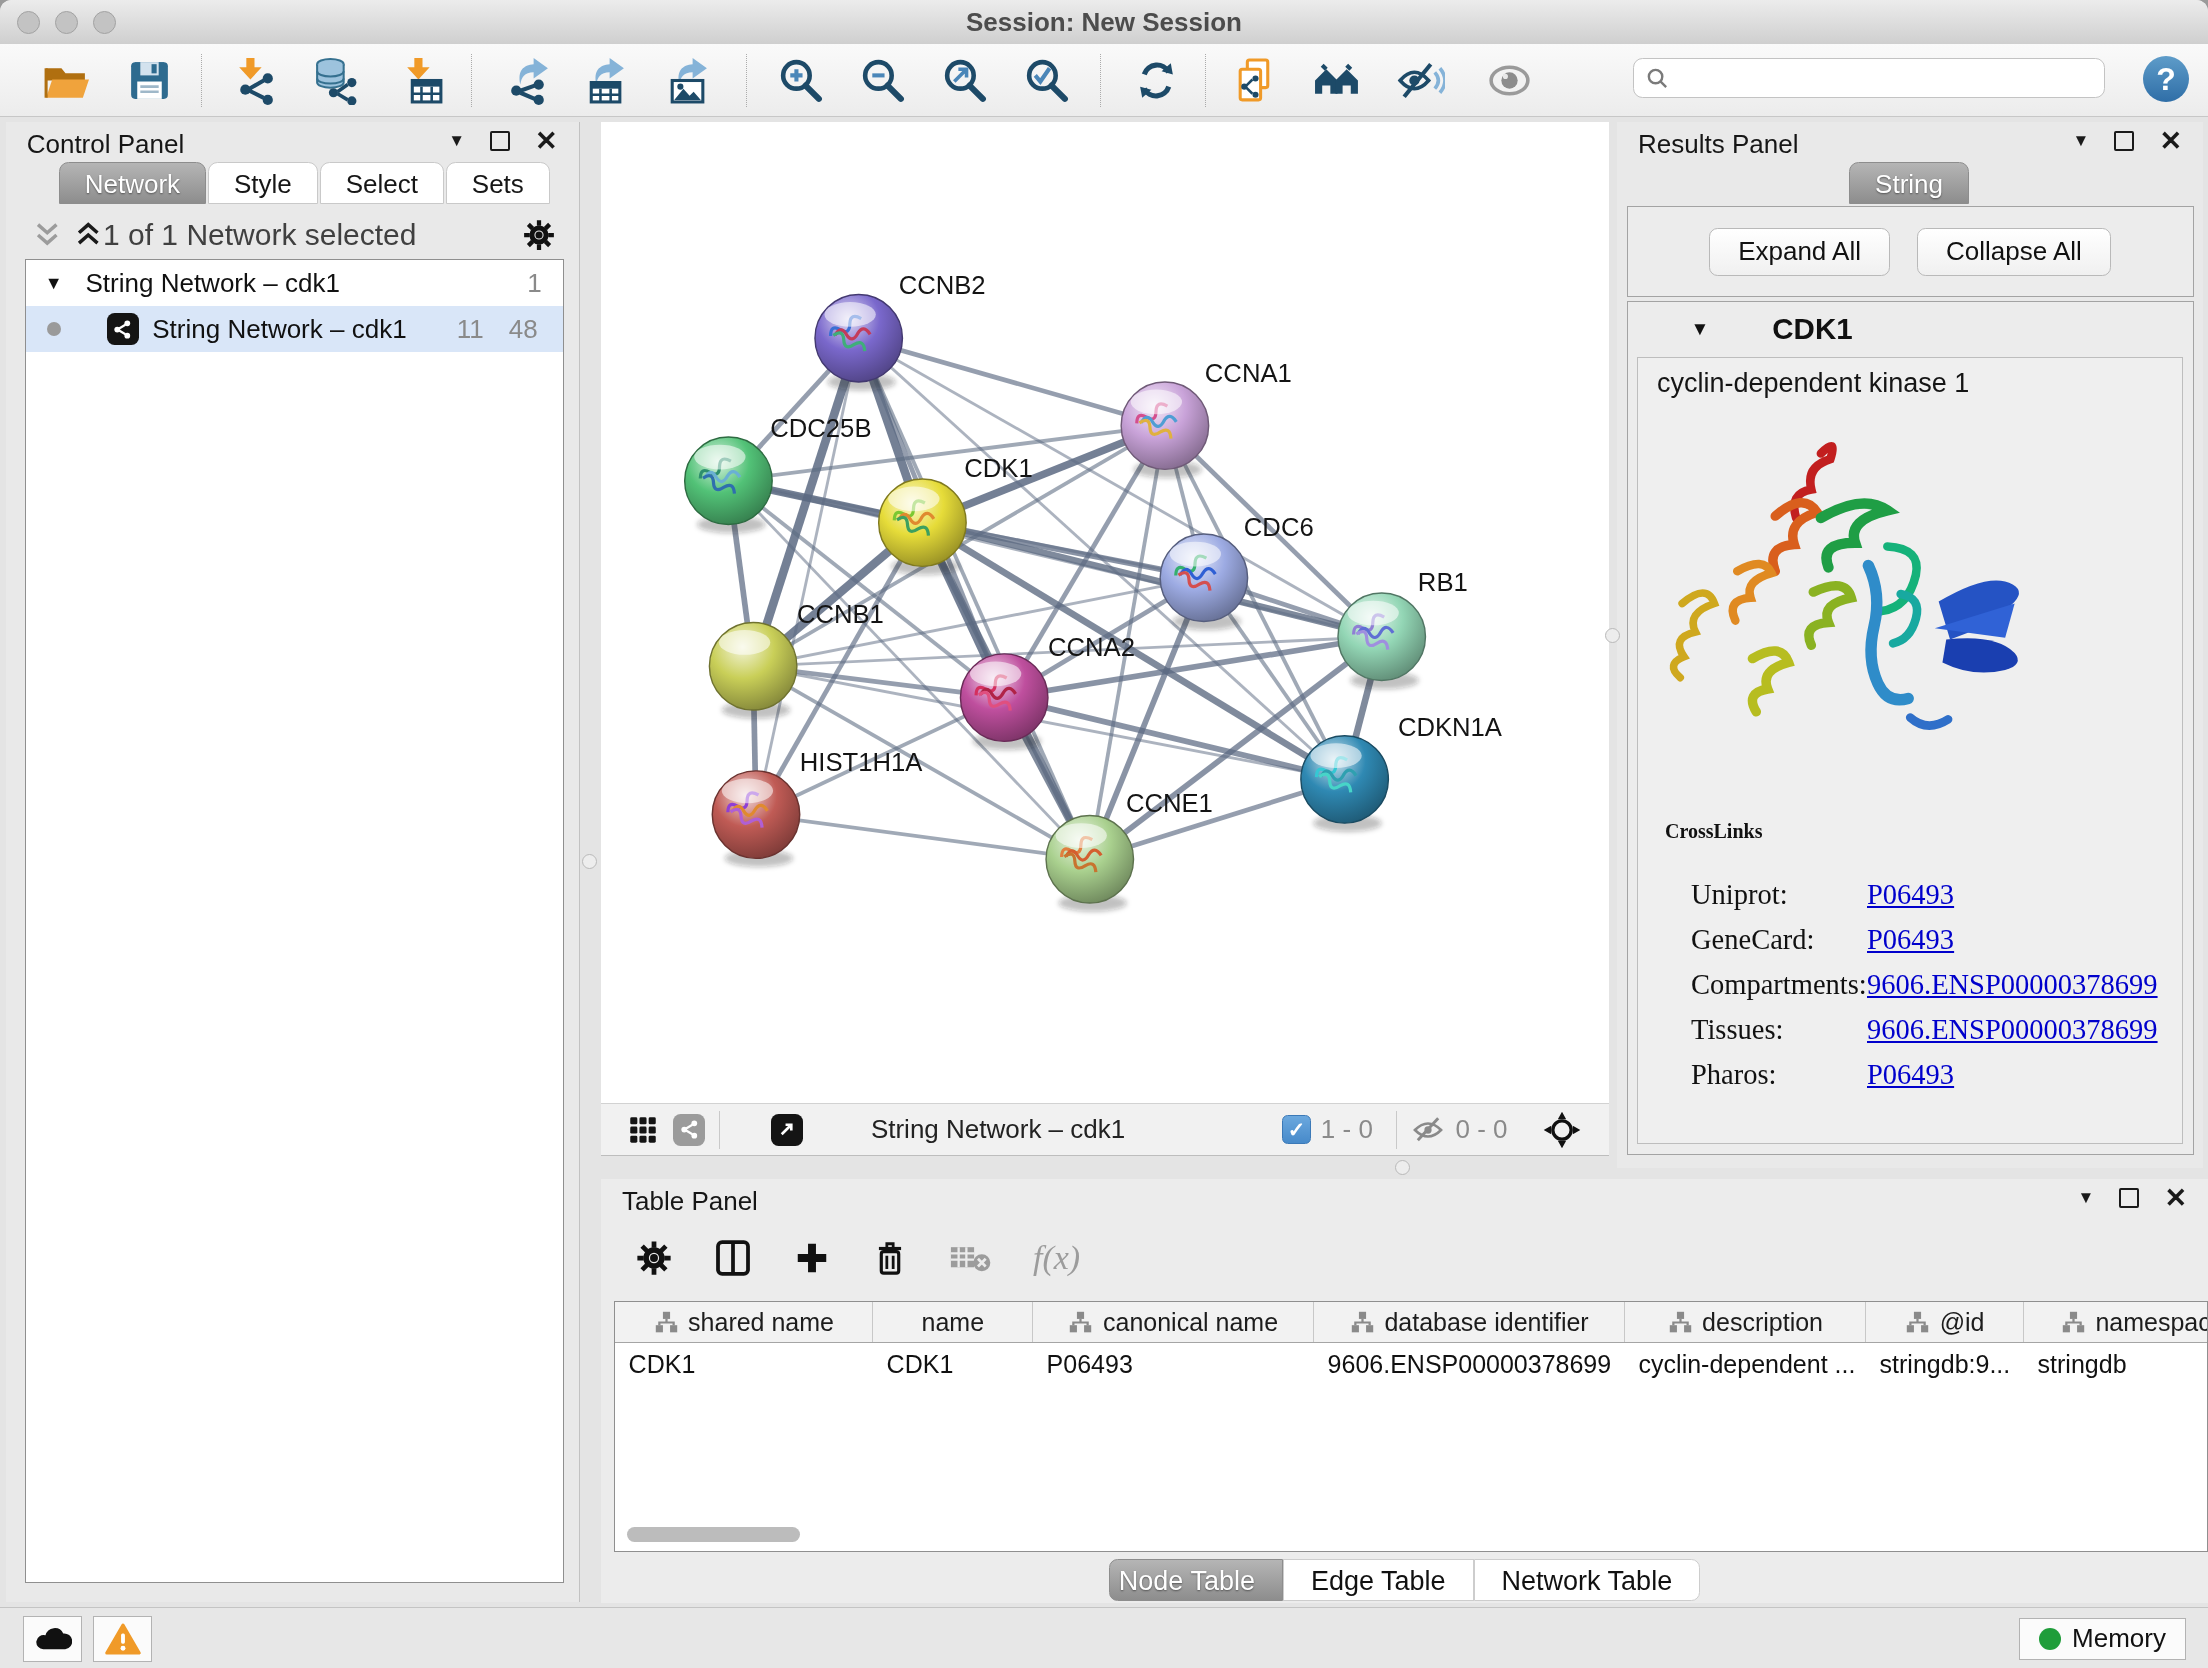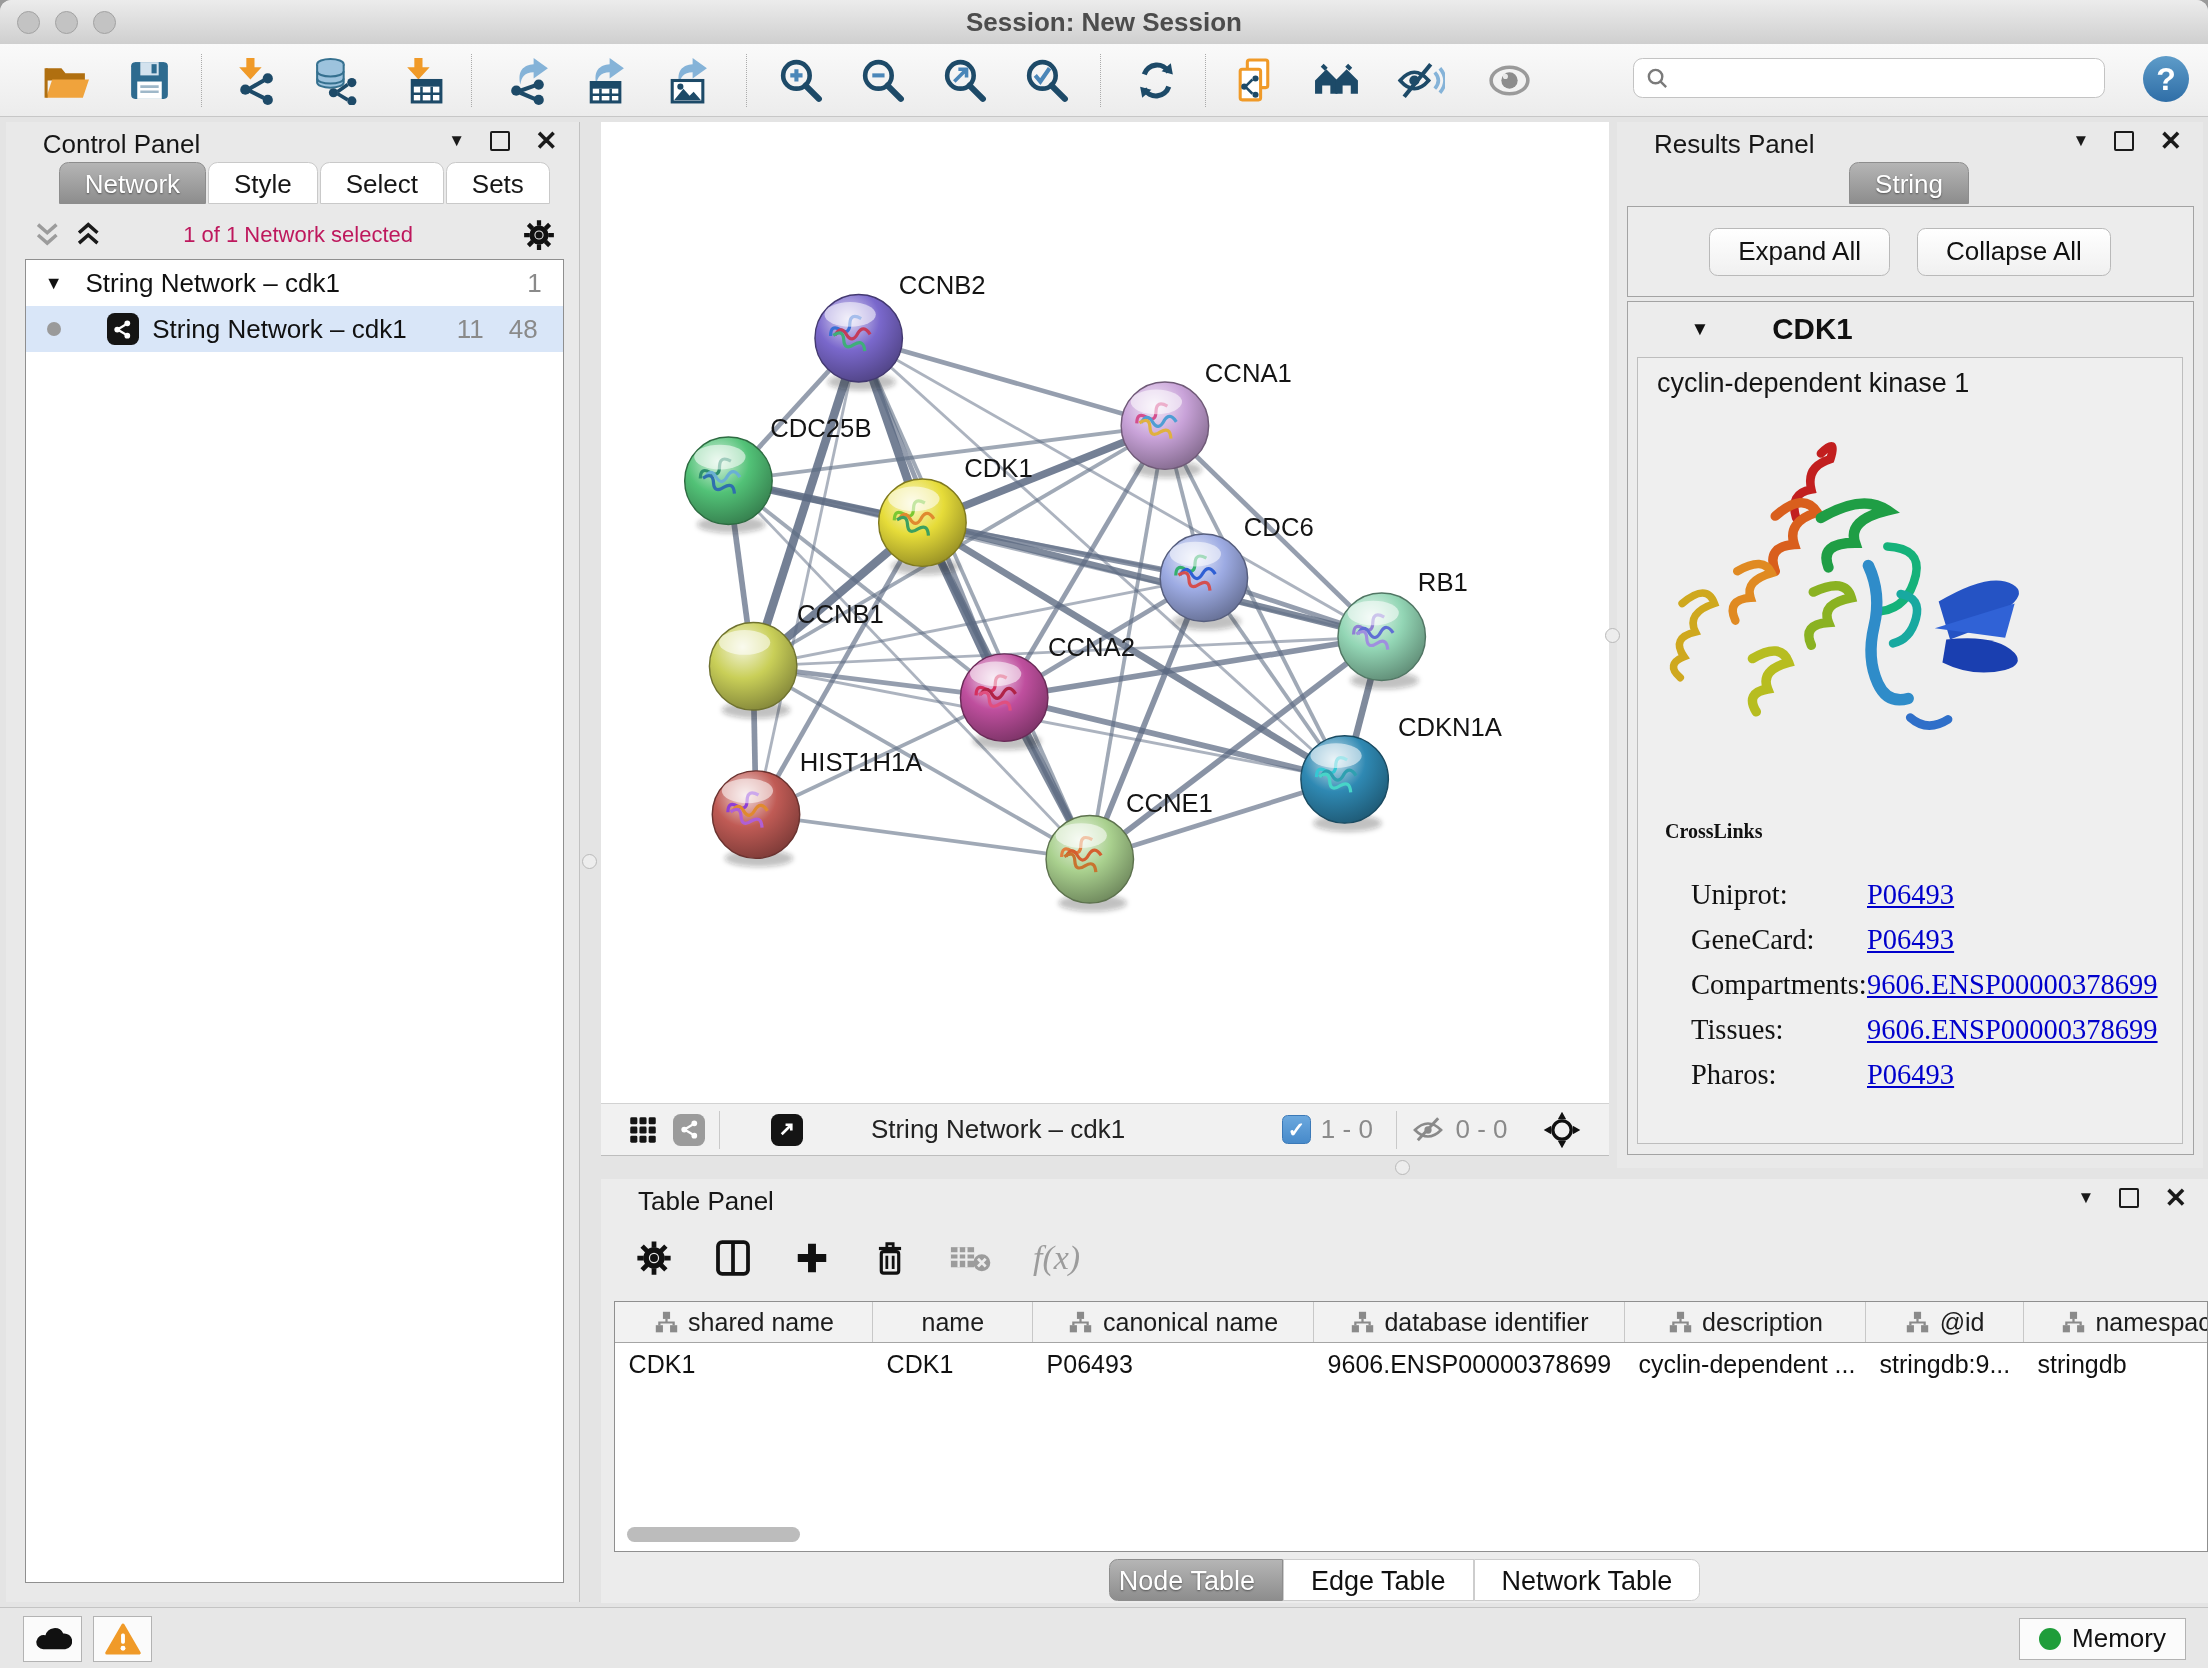--- a/index.html
+++ b/index.html
@@ -17,34 +17,34 @@
   .tbi{position:absolute;top:12.4px;width:49px;height:49px;}
   .tbi svg{width:49px;height:49px;display:block;}
   .tbsep{position:absolute;top:9.5px;height:53px;width:0;border-left:1.9px dotted #ababab;}
   .searchbox{position:absolute;left:1633px;top:14.3px;width:472px;height:40px;background:#fff;
     border:1.9px solid #c3c3c3;border-radius:9.5px;display:flex;align-items:center;padding-left:11.4px;box-sizing:border-box;}
   .searchbox input{border:none;outline:none;font-size:23px;flex:1;background:transparent;font-family:inherit;}
   .helpbtn{position:absolute;left:2143px;top:12.4px;width:46px;height:46px;border-radius:50%;
     background:linear-gradient(#5e9cc9,#2f6ea7);color:#fff;font-size:32px;font-weight:bold;text-align:center;line-height:46px;}
   
   .panel{position:absolute;background:#e9e9e9;}
-  .phead{position:absolute;left:16px;right:0;top:0;height:40px;}
+  .phead{position:absolute;left:0;right:0;top:0;height:40px;}
   .ptitle{position:absolute;left:21px;top:6.7px;font-size:26px;color:#161616;}
   .picons{position:absolute;right:21px;top:5.7px;display:flex;align-items:center;gap:25px;}
   .ph-caret{font-size:17px;color:#1a1a1a;}
   .ph-float{width:16px;height:16px;border:2.9px solid #1a1a1a;border-radius:1.9px;}
   .ph-close{font-size:27px;font-weight:bold;color:#1a1a1a;line-height:27px;}
   .tab{display:inline-block;height:40px;line-height:42px;padding:0 25px;background:#fff;
     border:1px solid #c9c9c9;border-radius:9.5px 9.5px 0 0;font-size:26px;color:#161616;margin-right:1.9px;}
   .tab.sel{background:linear-gradient(#b5b5b5,#8d8d8d);color:#fff;text-shadow:0 1px 1.9px rgba(0,0,0,.45);border-color:#8d8d8d;}
   
   #control-panel{left:5.7px;top:122px;width:573px;height:1480px;border-right:1px solid #c2c2c2;}
   .cp-tabs{position:absolute;left:53px;top:40px;}
   .cp-sub{position:absolute;left:0;right:0;top:91px;height:44px;display:flex;align-items:center;}
-  .cp-sub .status{flex:1;text-align:center;font-size:22px;color:#be185d;padding-right:28.5px;}
+  .cp-sub .status{flex:1;text-align:left;font-size:30px;color:#404040;padding-right:28.5px;}
   .listbox{position:absolute;left:19px;right:15px;top:137px;bottom:19px;background:#fff;border:1.9px solid #8f8f8f;}
   .trow{height:46px;display:flex;align-items:center;font-size:26px;}
   .trow .caret{margin-left:19px;font-size:18px;}
   .trow.root .lbl{margin-left:23px;flex:1;}
   .trow .cnt{color:#8a8a8a;margin-right:21px;}
   .trow.child{background:#d9e6f8;}
   .trow.child .bullet{width:14.3px;height:14.3px;border-radius:50%;background:#9a9a9a;margin-left:21px;}
   .badge{width:32px;height:32px;border-radius:7.6px;background:#141414;margin-left:46px;display:flex;align-items:center;justify-content:center;}
   .trow.child .lbl{margin-left:13.3px;flex:1;}
   .trow.child .cnt2{color:#8a8a8a;margin-right:25px;}

